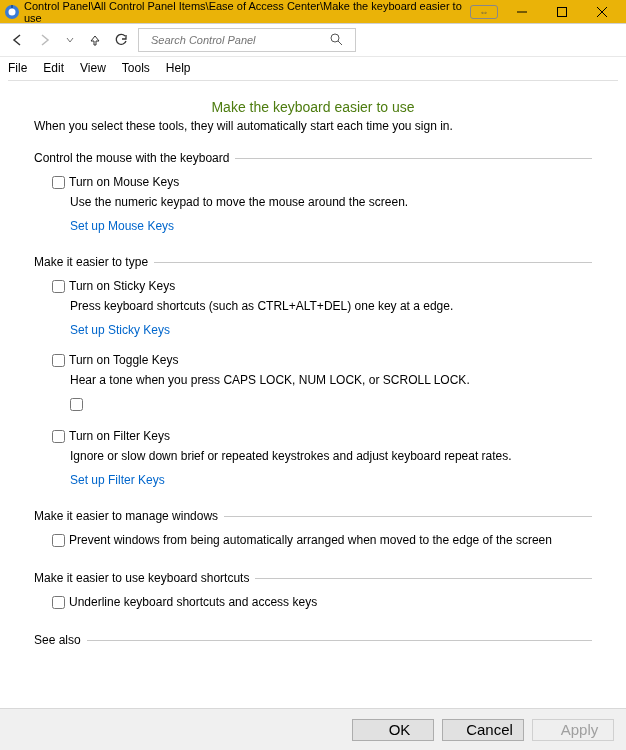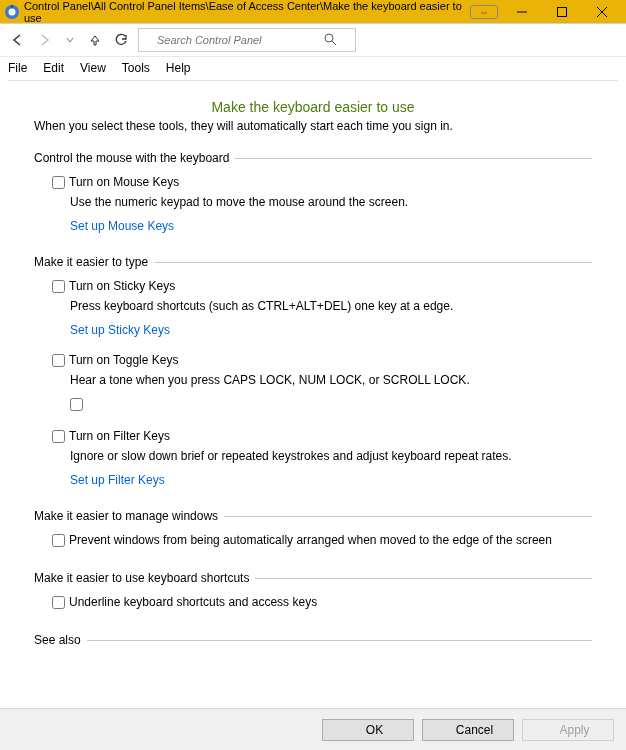--- a/index.html
+++ b/index.html
@@ -13,21 +13,21 @@
 
 .navbar { height: 32px; display: flex; align-items: center; padding: 2px 8px; gap: 6px; }
 .nav-arrow { width: 20px; height: 20px; display: flex; align-items: center; justify-content: center; color: #555; }
 .nav-arrow.disabled { color: #bbb; }
 .nav-up { width: 18px; height: 18px; display: flex; align-items: center; justify-content: center; color: #555; }
 .address-bar { flex: 1; height: 24px; border: 1px solid #ccc; display: flex; align-items: center; padding: 0 4px; gap: 4px; font-size: 11px; }
 .address-bar .cp-icon { width: 16px; height: 16px; }
 .address-bar .crumb { white-space: nowrap; }
 .address-bar .chev { color: #666; font-size: 9px; }
 .refresh-btn { width: 22px; height: 22px; display: flex; align-items: center; justify-content: center; color: #555; }
-.search-box { width: 218px; height: 24px; border: 1px solid #ccc; display: flex; align-items: center; padding: 0 18px; font-size: 11px; color: #888; }
+.search-box { width: 218px; height: 24px; border: 1px solid #ccc; display: flex; align-items: center; padding: 0 12px; font-size: 11px; color: #888; }
 .search-box .mag { margin-left: auto; color: #555; }
 .search-box input { border: none; outline: none; flex: 1; font-size: 11px; font-style: italic; color: #666; font-family: inherit; }
 
 .menubar { height: 22px; display: flex; align-items: center; padding: 0 8px; gap: 16px; color: #000; border-top: 1px solid #e8e8e8; font-size: 12px; }
 .menubar span { cursor: default; }
 
 .divider { border-top: 1px solid #e0e0e0; margin: 2px 8px 0; }
 
 .content { padding: 18px 34px 10px 34px; overflow-y: auto; height: calc(100% - 24px - 32px - 22px - 42px); }
 .page-title { color: #4d7c0f; font-size: 14px; font-weight: 400; margin-bottom: 4px; text-align: center; }
@@ -40,21 +40,21 @@
 .check-row { display: flex; align-items: flex-end; gap: 4px; margin-bottom: 6px; }
 .check-row input[type=checkbox] { width: 13px; height: 13px; margin-top: 1px; }
 .check-row label { font-size: 12px; }
 .desc { font-size: 12px; color: #000; margin: 4px 0 10px 18px; }
 .link { color: #0066cc; font-size: 12px; cursor: pointer; display: inline-block; margin-left: 18px; margin-bottom: 4px; }
 .link.under { text-decoration: underline; }
 .sub-indent { margin-left: 18px; }
 .section-gap { height: 12px; }
 
 .footer { position: absolute; bottom: 0; left: 0; right: 0; height: 42px; background: #f0f0f0; border-top: 1px solid #d8d8d8; display: flex; align-items: center; justify-content: flex-end; padding: 0 12px; gap: 8px; }
-.footer button { width: 92px; height: 22px; font-size: 12px; border: 1px solid #adadad; background: #e1e1e1; cursor: pointer; font-family: inherit; padding-left: 13px; }
+.footer button { width: 82px; height: 22px; font-size: 15px; border: 1px solid #adadad; background: #e1e1e1; cursor: pointer; font-family: inherit; padding-left: 13px; }
 .footer button:disabled { color: #a0a0a0; background: #efefef; border-color: #d0d0d0; }
 
 .cp-svg { width: 16px; height: 16px; }
 </style>
 </head>
 <body>
 
 <div class="titlebar">
   <span class="icon">
     <svg class="cp-svg" viewBox="0 0 16 16">

